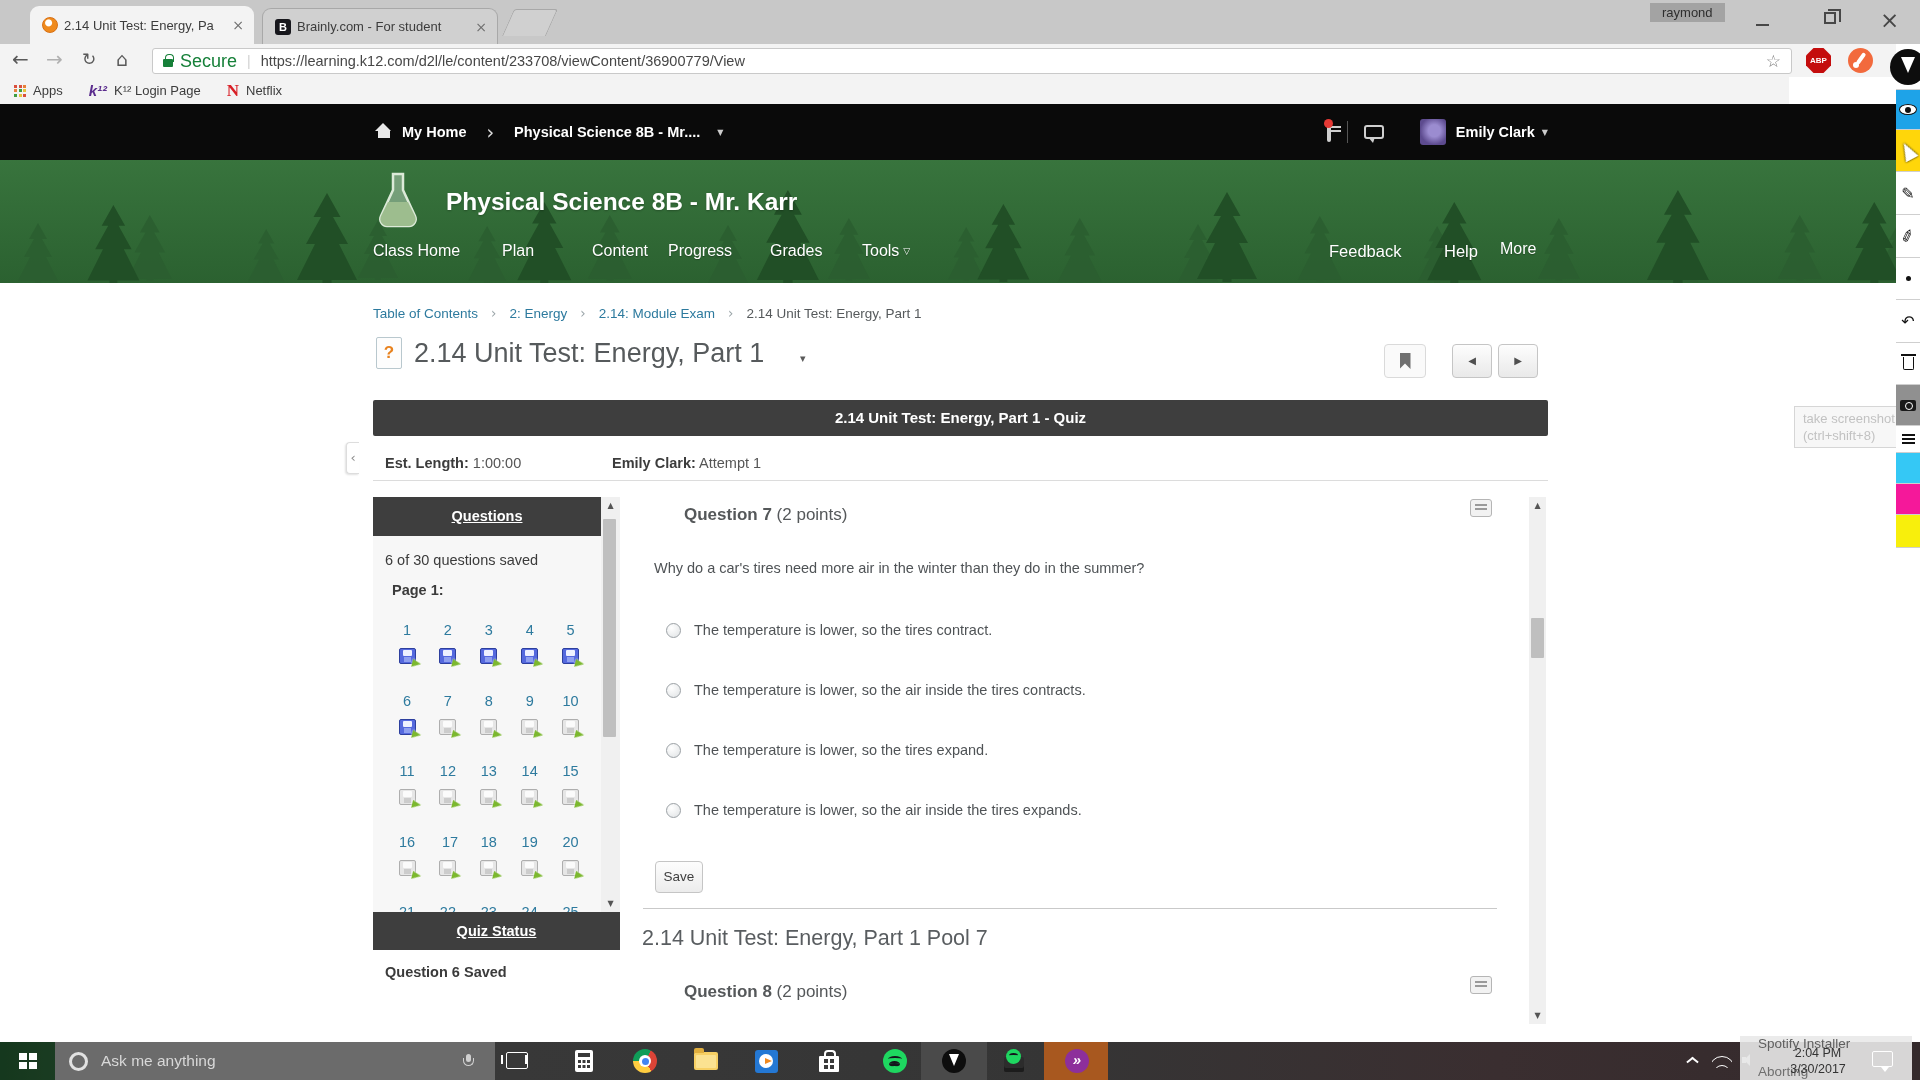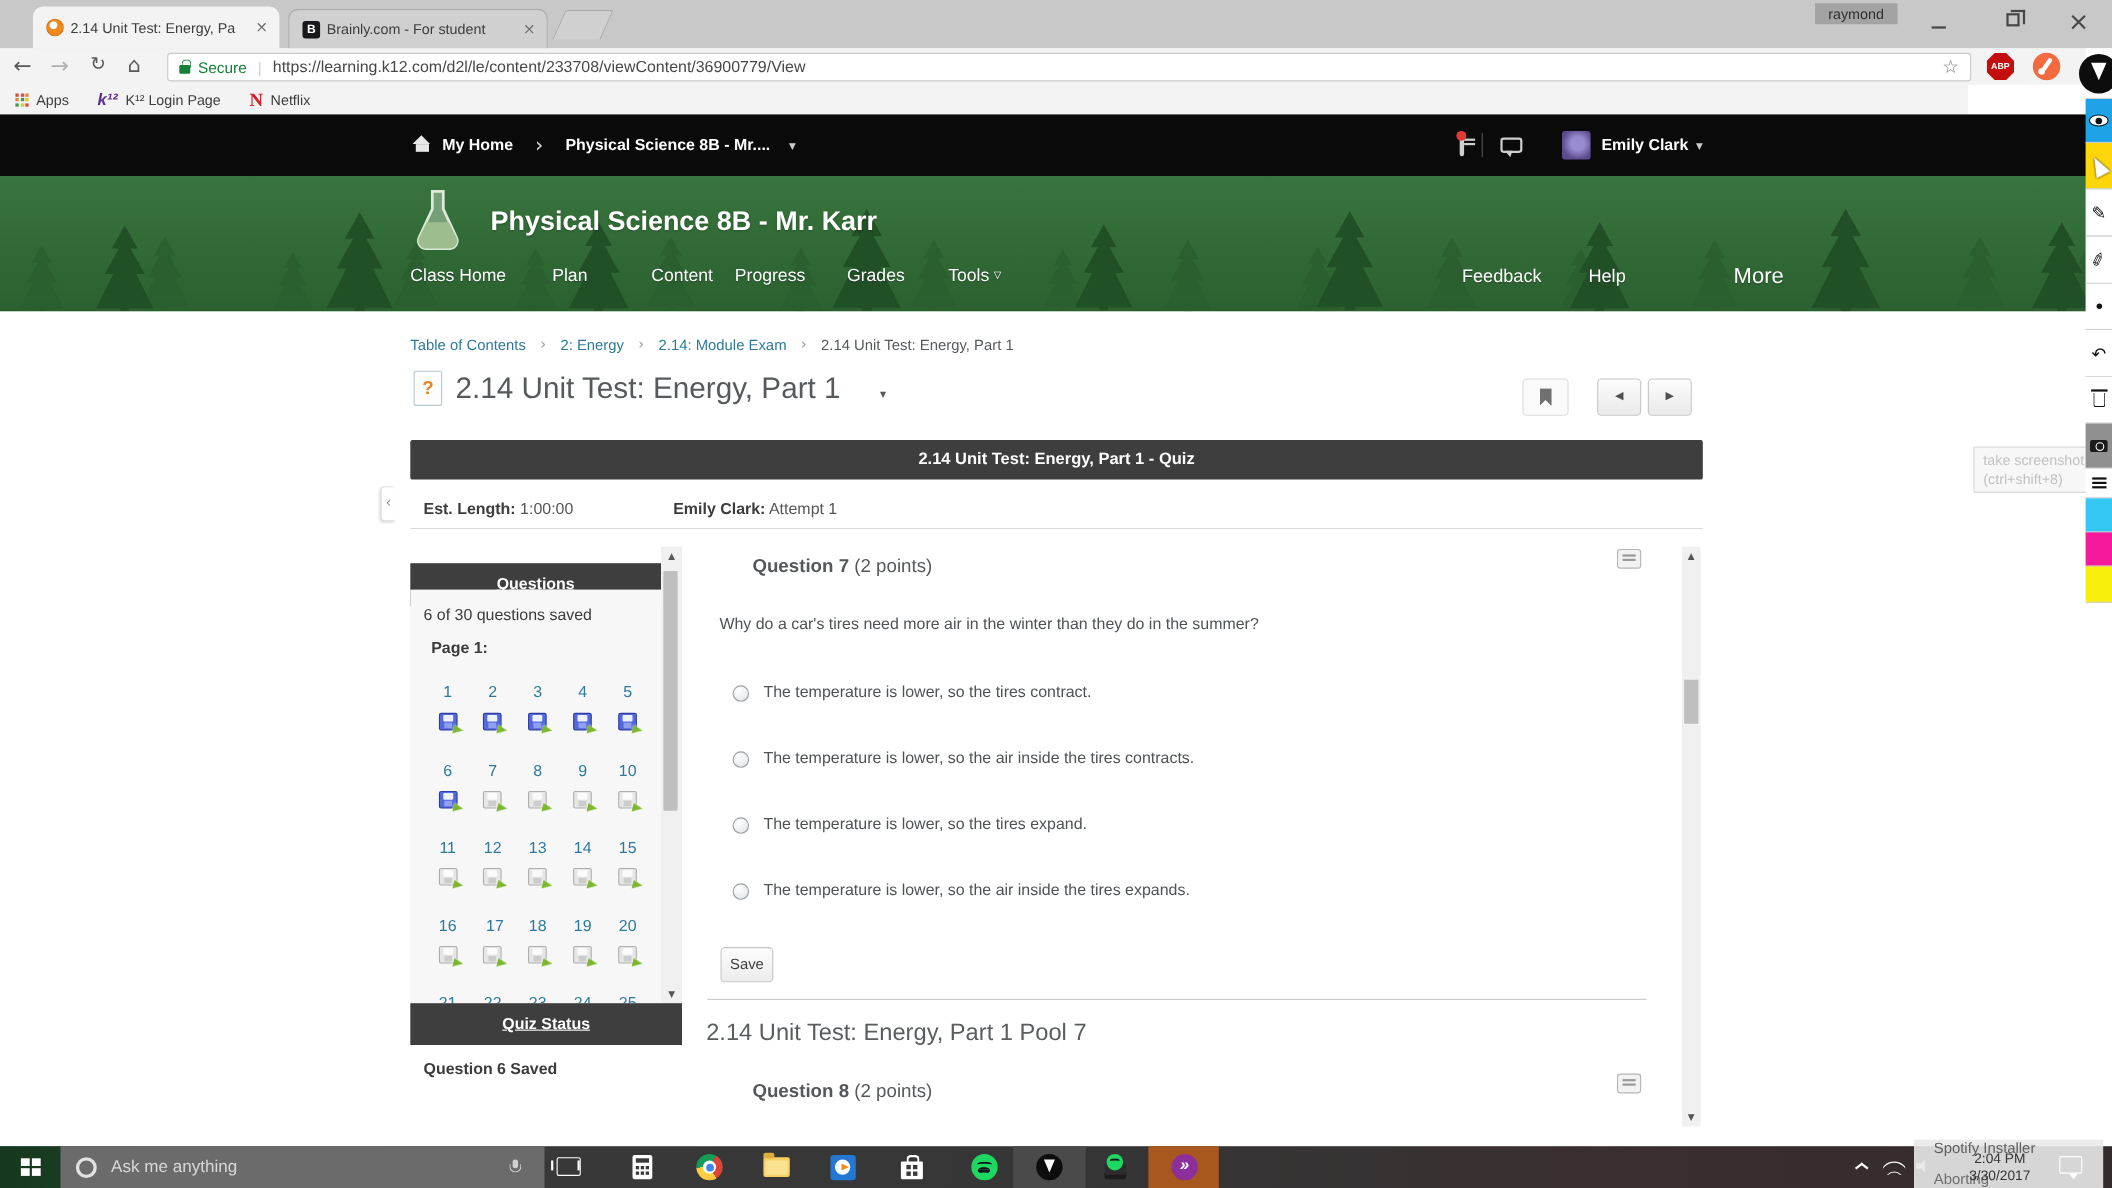--- a/index.html
+++ b/index.html
@@ -23,21 +23,21 @@
   #win-max{position:absolute;left:1824px;top:12px;width:12px;height:12px;border:2px solid #474747;}
   #win-max:before{content:"";position:absolute;left:2px;top:-5px;width:11px;height:11px;border:2px solid #474747;border-left:none;border-bottom:none;}
   #win-close{position:absolute;left:1880px;top:6px;font-size:23px;color:#474747;line-height:28px;}
 
   
   #toolbar{position:absolute;left:0;top:44px;width:1920px;height:33px;background:#f3f3f3;}
   .navbtn{position:absolute;top:0;height:33px;line-height:31px;font-size:20px;color:#595959;}
   #omnibox{position:absolute;left:152px;top:4px;width:1640px;height:26px;background:#fff;border:1px solid #c9c9c9;border-radius:3px;display:flex;align-items:center;padding:0 10px;}
   #lock{width:10px;height:8px;background:#168039;border-radius:1px;position:relative;margin-right:7px;margin-top:3px;}
   #lock:before{content:"";position:absolute;left:1.5px;top:-5px;width:7px;height:7px;border:1.8px solid #168039;border-bottom:none;border-radius:4px 4px 0 0;}
-  #secure-label{color:#168039;font-size:14px;margin-right:10px;}
+  #secure-label{color:#168039;font-size:18px;margin-right:10px;}
   #omni-sep{color:#d0d0d0;margin-right:10px;font-size:14px;}
   #url-text{color:#474747;font-size:14.5px;flex:1;white-space:nowrap;overflow:hidden;}
   #star{color:#7e7e7e;font-size:17px;}
   #abp-badge{position:absolute;left:1806px;top:4px;width:25px;height:25px;background:#c40d0d;clip-path:polygon(30% 0,70% 0,100% 30%,100% 70%,70% 100%,30% 100%,0 70%,0 30%);color:#fff;font-size:8px;font-weight:bold;text-align:center;line-height:25px;}
   #cleaner-badge{position:absolute;left:1848px;top:4px;width:25px;height:25px;border-radius:50%;background:#f26a3d;}
   #cleaner-badge:before{content:"";position:absolute;left:11px;top:4px;width:4px;height:13px;background:#fff;border-radius:2px;transform:rotate(35deg);}
   #cleaner-badge:after{content:"";position:absolute;left:5px;top:14px;width:6px;height:6px;background:#fff;border-radius:50%;}
 
   
   #bookmarks{position:absolute;left:0;top:77px;width:1789px;height:27px;background:#f3f3f3;display:flex;align-items:center;padding-left:14px;gap:26px;}
@@ -90,21 +90,21 @@
   #quiz-banner{position:absolute;left:373px;top:400px;width:1175px;height:36px;background:#3e3e3e;color:#fff;font-weight:bold;font-size:15px;text-align:center;line-height:36px;border-radius:2px;}
   #info-row{position:absolute;left:385px;top:455px;font-size:14.5px;color:#555;}
   #info-row b{color:#3c3c3c;}
   #info-user{position:absolute;left:612px;top:455px;font-size:14.5px;color:#555;}
   #info-user b{color:#3c3c3c;}
   #info-hr{position:absolute;left:373px;top:480px;width:1175px;height:1px;background:#dcdcdc;}
 
   
   .panel-hd{position:absolute;background:#3e3e3e;color:#fff;font-weight:bold;font-size:14.5px;text-align:center;}
   .panel-hd span{text-decoration:underline;}
-  #q-header{left:373px;top:497px;width:228px;height:39px;line-height:39px;margin-top:15px;}
+  #q-header{left:373px;top:497px;width:228px;height:39px;line-height:39px;}
   #q-body{position:absolute;left:373px;top:536px;width:228px;height:376px;background:#f7f7f7;overflow:hidden;}
   #q-summary{position:absolute;left:12px;top:16px;font-size:14.5px;color:#3b3b3b;}
   #q-pagelabel{position:absolute;left:19px;top:46px;font-size:14.5px;font-weight:bold;color:#3b3b3b;}
   .qnum{position:absolute;width:40px;text-align:center;font-size:14.5px;color:#2d7a9e;}
   .floppy{position:absolute;width:17px;height:16px;border-radius:2px;}
   .floppy:before{content:"";position:absolute;left:3px;top:1px;width:9px;height:6px;border-radius:1px;}
   .floppy:after{content:"";position:absolute;left:4px;bottom:1px;width:7px;height:5px;}
   .floppy.saved{background:#5569de;border:1px solid #2d3f9e;}
   .floppy.saved:before{background:#eef1ff;}
   .floppy.saved:after{background:#8fa0f0;}
@@ -351,21 +351,21 @@
     </svg>
     <div id="course-title">Physical Science 8B - Mr. Karr</div>
     <span class="cnav" style="left:373px;">Class Home</span>
     <span class="cnav" style="left:502px;">Plan</span>
     <span class="cnav" style="left:568px;margin-left:24px;">Content</span>
     <span class="cnav" style="left:668px;">Progress</span>
     <span class="cnav" style="left:770px;">Grades</span>
     <span class="cnav" style="left:862px;"><span>Tools</span><span class="caret glyph">▽</span></span>
     <span class="cnav" style="left:1329px;font-size:16.5px;">Feedback</span>
     <span class="cnav" style="left:1444px;font-size:16.5px;">Help</span>
-    <span class="cnav" style="left:1576px;font-size:20px;top:80px;">More</span>
+    <span class="cnav" style="left:1500px;font-size:16px;top:80px;">More</span>
   </div>
 
   <div id="breadcrumb">
     <a>Table of Contents</a>
       <span class="glyph">›</span>
     <a>2: Energy</a>
       <span class="glyph">›</span>
     <a>2.14: Module Exam</a>
       <span class="glyph">›</span>
     <span class="cur">2.14 Unit Test: Energy, Part 1</span>

